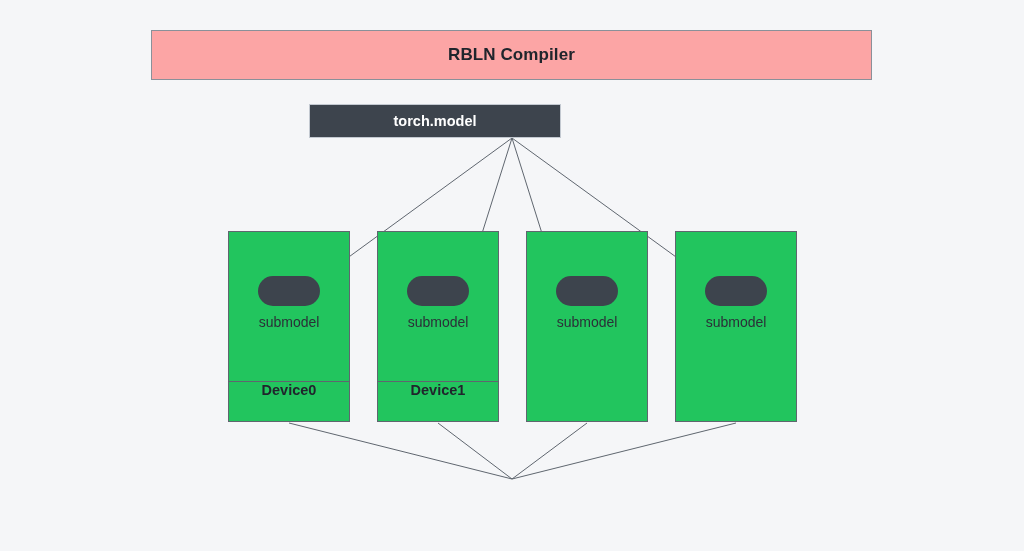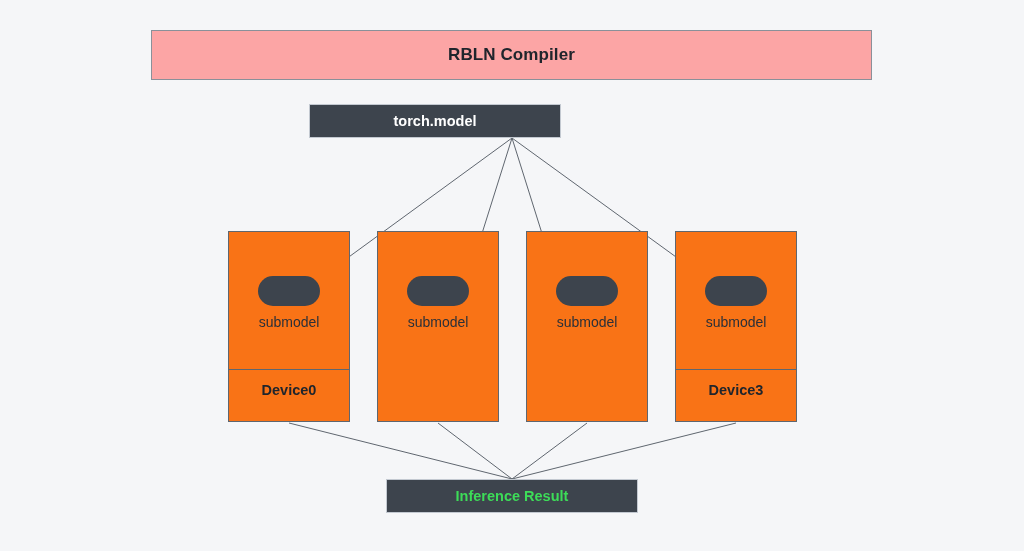--- a/index.html
+++ b/index.html
@@ -91,21 +91,21 @@
   }
 
   
   .device-card {
     position: absolute;
     top: 231px;
     width: 122px;
     height: 191px;
     box-sizing: border-box;
     border: 1.5px solid #5f666f;
-    background: #f97316;
+    background: #22c55e;
     z-index: 2;
   }
   .device-body {
     position: relative;
     height: 150px;
     box-sizing: border-box;
   }
   .submodel-pill {
     position: absolute;
     left: 50%;
@@ -122,25 +122,24 @@
     right: 0;
     top: 82px;
     text-align: center;
     font-size: 14px;
     color: #2b3038;
   }
   .device-footer {
     position: absolute;
     left: 0;
     right: 0;
-    bottom: 12px;
+    bottom: 0;
     height: 39px;
     border-top: 1.5px solid #5f666f;
     display: flex;
-    align-items: center;
     justify-content: center;
   }
   .device-name {
     font-size: 14.5px;
     font-weight: bold;
     color: #20252c;
   }
 
   
   .result-bar {
@@ -199,36 +198,33 @@
     <div class="device-footer">
       <span class="device-name">Device0</span>
     </div>
   </div>
 
   <div class="device-card" style="left:377px;">
     <div class="device-body">
       <div class="submodel-pill"></div>
       <div class="submodel-label">submodel</div>
     </div>
+    <div class="device-footer">
+      <span class="device-name">Device1</span>
+    </div>
   </div>
 
   <div class="device-card" style="left:526px;">
     <div class="device-body">
       <div class="submodel-pill"></div>
       <div class="submodel-label">submodel</div>
     </div>
   </div>
 
   <div class="device-card" style="left:675px;">
     <div class="device-body">
       <div class="submodel-pill"></div>
       <div class="submodel-label">submodel</div>
     </div>
-    <div class="device-footer">
-      <span class="device-name">Device3</span>
-    </div>
-  </div>
-
-  <div class="result-bar">
-    <span class="result-label">Inference Result</span>
-  </div>
+  </div>
+
 
 </div>
 
 </body></html>

